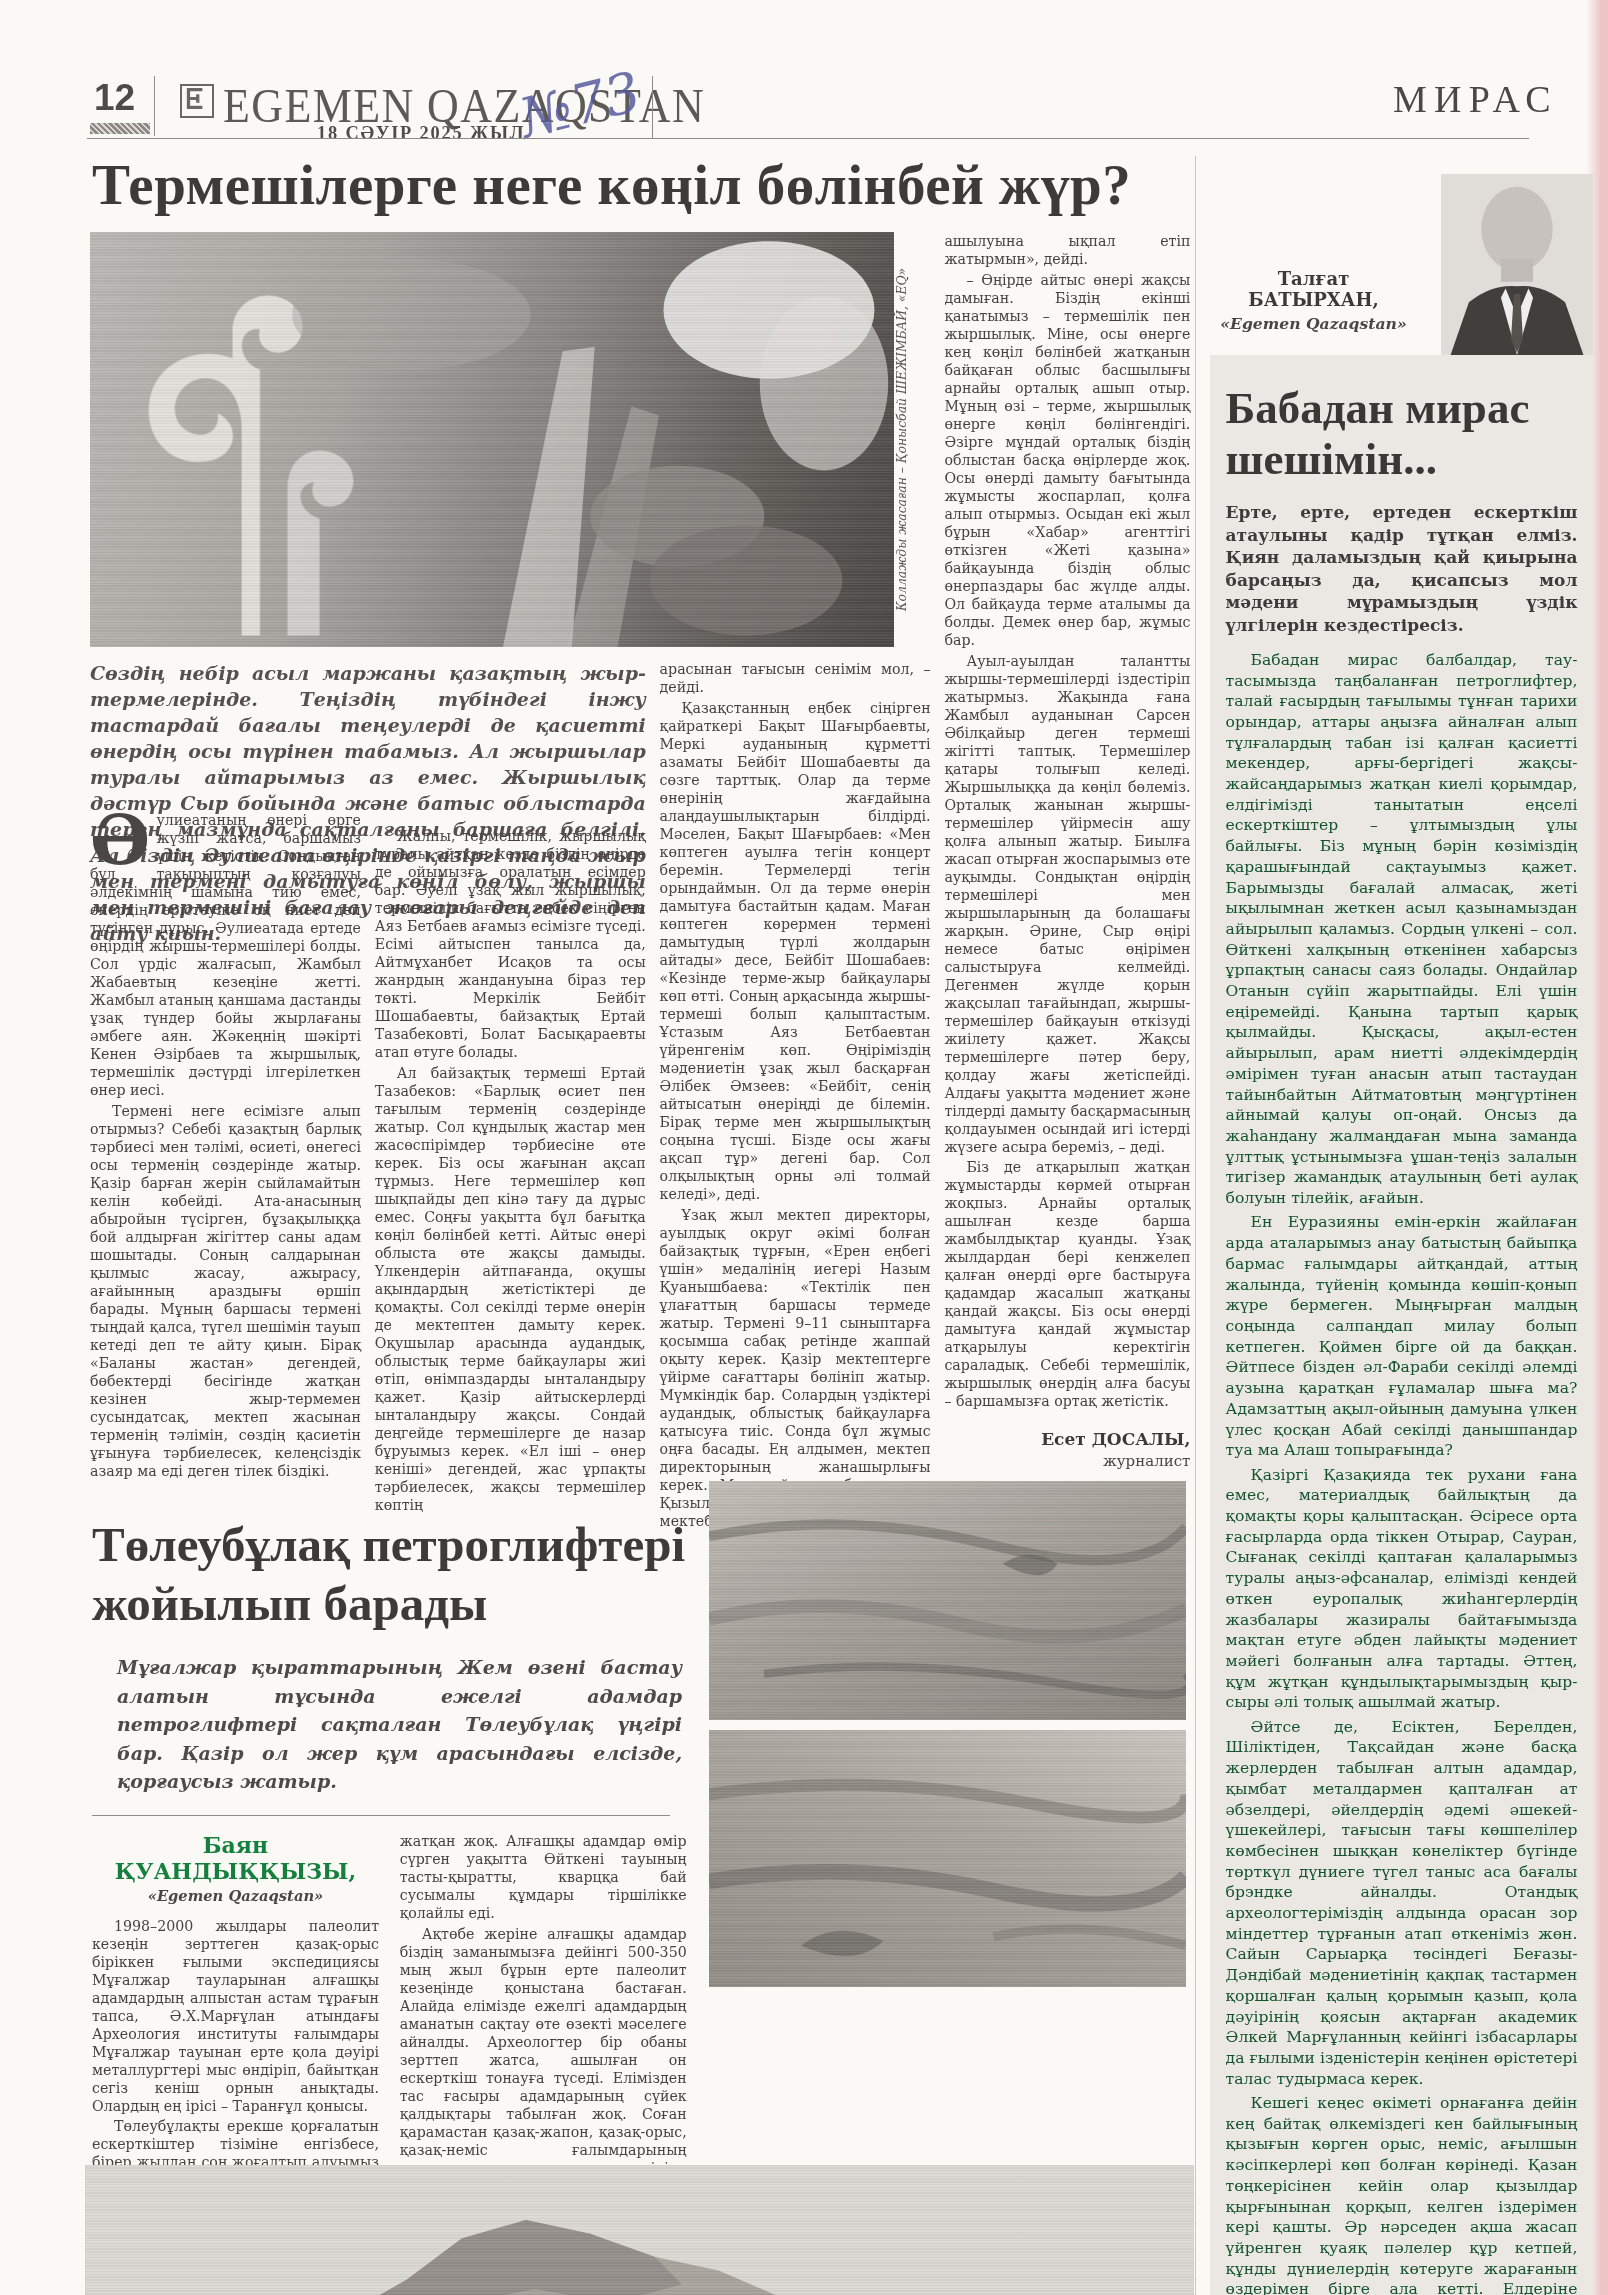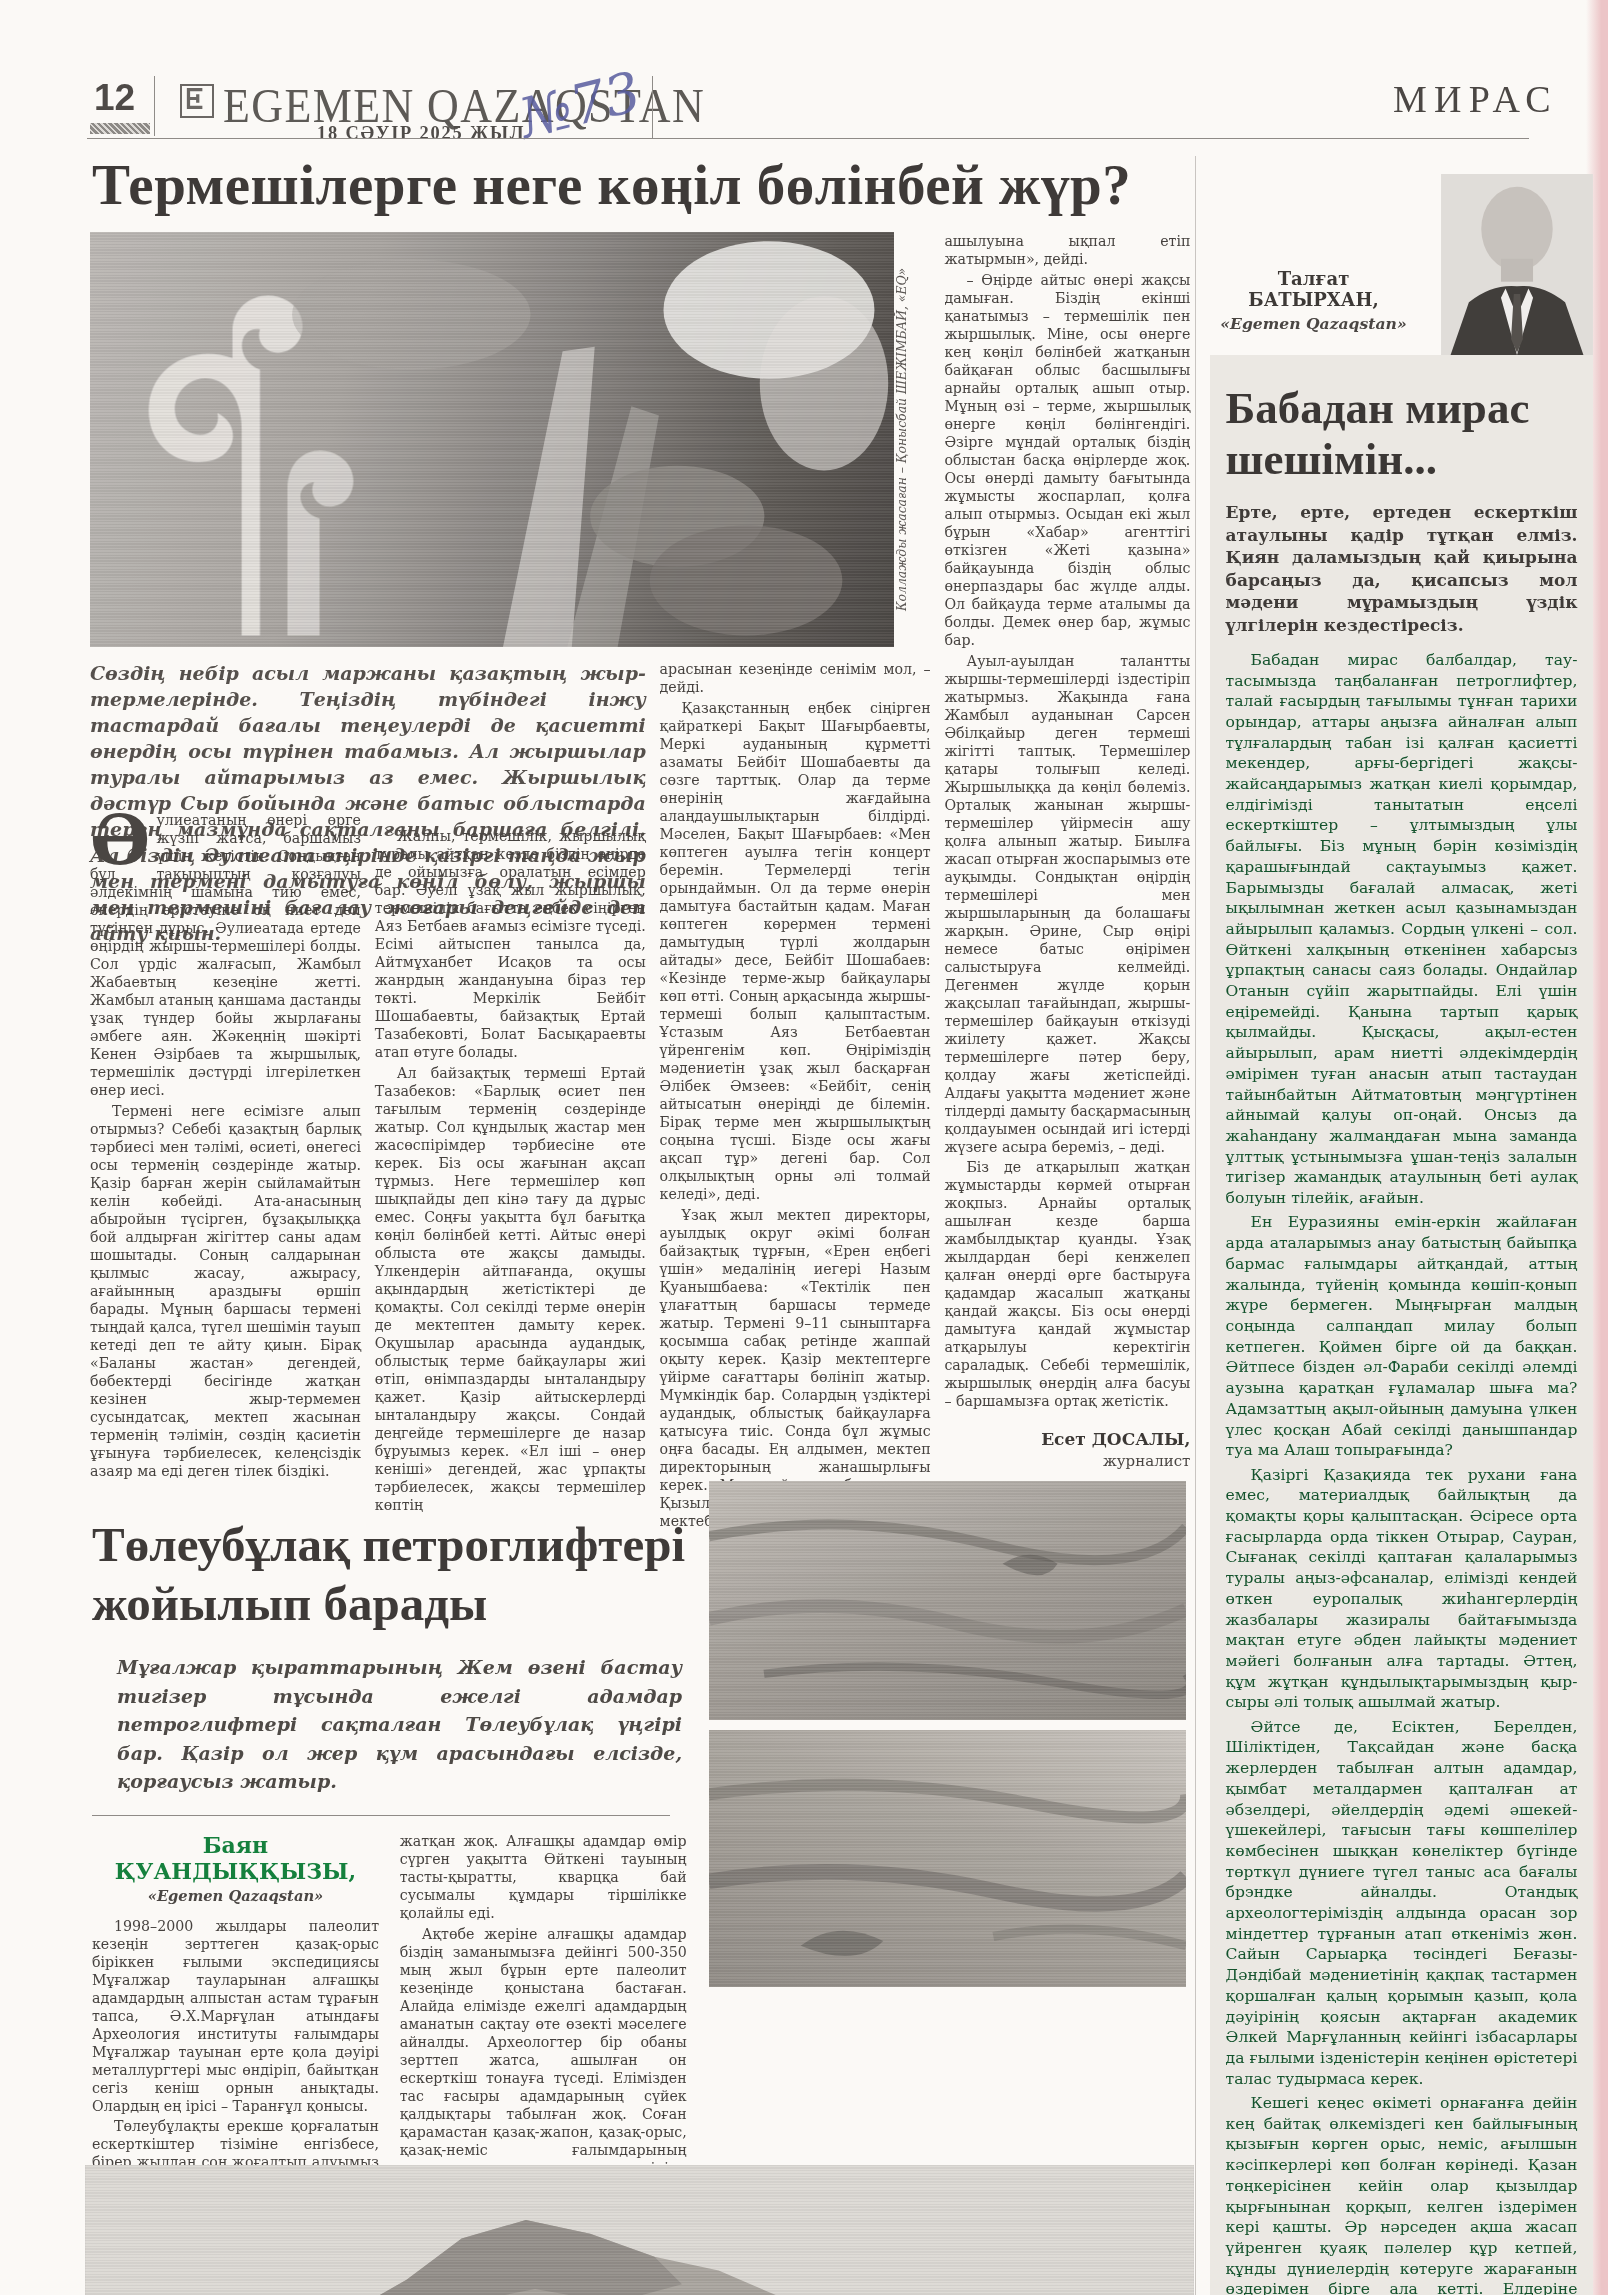--- a/index.html
+++ b/index.html
@@ -114,40 +114,40 @@
 
     <div class="cell-c1 body-text dropcap">
         <p>Әулиеатаның өнері өрге жүзіп жатса, баршамыз үшін жетістік. Сондықтан бұл тақырыптың қозғалуы әлдекімнің шамына тию емес, өнердің өрістеуіне оң ниет деп түсінген дұрыс. Әулиеатада ертеде өңірдің жыршы-термешілері болды. Сол үрдіс жалғасып, Жамбыл Жабаевтың кезеңіне жетті. Жамбыл атаның қаншама дастанды ұзақ түндер бойы жырлағаны әмбеге аян. Жәкеңнің шәкірті Кенен Әзірбаев та жыршылық, термешілік дәстүрді ілгерілеткен өнер иесі.</p>
         <p>Термені неге есімізге алып отырмыз? Себебі қазақтың барлық тәрбиесі мен тәлімі, өсиеті, өнегесі осы терменің сөздерінде жатыр. Қазір барған жерін сыйламайтын келін көбейді. Ата-анасының абыройын түсірген, бұзақылыққа бой алдырған жігіттер саны адам шошытады. Соның салдарынан қылмыс жасау, ажырасу, ағайынның араздығы өршіп барады. Мұның баршасы термені тыңдай қалса, түгел шешімін тауып кетеді деп те айту қиын. Бірақ «Баланы жастан» дегендей, бөбектерді бесігінде жатқан кезінен жыр-термемен сусындатсақ, мектеп жасынан терменің тәлімін, сөздің қасиетін ұғынуға тәрбиелесек, келеңсіздік азаяр ма еді деген тілек біздікі.</p>
       </div>
     <div class="cell-c2 body-text">
         <p>Жалпы, термешілік, жыршылық туралы айтқан кезде біздің өңірде де ойымызға оралатын есімдер бар. Әуелі ұзақ жыл жыршылық, термешілік бағытта еңбек сіңірген Аяз Бетбаев ағамыз есімізге түседі. Есімі айтыспен танылса да, Айтмұханбет Исақов та осы жанрдың жандануына біраз тер төкті. Меркілік Бейбіт Шошабаевты, байзақтық Ертай Тазабековті, Болат Басықараевты атап өтуге болады.</p>
         <p>Ал байзақтық термеші Ертай Тазабеков: «Барлық өсиет пен тағылым терменің сөздерінде жатыр. Сол құндылық жастар мен жасөспірімдер тәрбиесіне өте керек. Біз осы жағынан ақсап тұрмыз. Неге термешілер көп шықпайды деп кінә тағу да дұрыс емес. Соңғы уақытта бұл бағытқа көңіл бөлінбей кетті. Айтыс өнері облыста өте жақсы дамыды. Үлкендерін айтпағанда, оқушы ақындардың жетістіктері де қомақты. Сол секілді терме өнерін де мектептен дамыту керек. Оқушылар арасында аудандық, облыстық терме байқаулары жиі өтіп, өнімпаздарды ынталандыру қажет. Қазір айтыскерлерді ынталандыру жақсы. Сондай деңгейде термешілерге де назар бұруымыз керек. «Ел іші – өнер кеніші» дегендей, жас ұрпақты тәрбиелесек, жақсы термешілер көптің</p>
       </div>
     <div class="cell-c3 body-text" data-cont="">
-        <p>арасынан кезеңінде сенімім мол, – дейді.</p>
+        <p>арасынан тағысын сенімім мол, – дейді.</p>
         <p>Қазақстанның еңбек сіңірген қайраткері Бақыт Шағырбаевты, Меркі ауданының құрметті азаматы Бейбіт Шошабаевты да сөзге тарттық. Олар да терме өнерінің жағдайына алаңдаушылықтарын білдірді. Мәселен, Бақыт Шағырбаев: «Мен көптеген ауылға тегін концерт беремін. Термелерді тегін орындаймын. Ол да терме өнерін дамытуға бастайтын қадам. Маған көптеген көрермен термені дамытудың түрлі жолдарын айтады» десе, Бейбіт Шошабаев: «Кезінде терме-жыр байқаулары көп өтті. Соның арқасында жыршы-термеші болып қалыптастым. Ұстазым Аяз Бетбаевтан үйренгенім көп. Өңіріміздің мәдениетін ұзақ жыл басқарған Әлібек Әмзеев: «Бейбіт, сенің айтысатын өнеріңді де білемін. Бірақ терме мен жыршылықтың соңына түсші. Бізде осы жағы ақсап тұр» дегені бар. Сол олқылықтың орны әлі толмай келеді», деді.</p>
         <p>Ұзақ жыл мектеп директоры, ауылдық округ әкімі болған байзақтық тұрғын, «Ерен еңбегі үшін» медалінің иегері Назым Қуанышбаева: «Тектілік пен ұлағаттың баршасы термеде жатыр. Термені 9–11 сыныптарға қосымша сабақ ретінде жаппай оқыту керек. Қазір мектептерге үйірме сағаттары бөлініп жатыр. Мүмкіндік бар. Солардың үздіктері аудандық, облыстық байқауларға қатысуға тиіс. Сонда бұл жұмыс оңға басады. Ең алдымен, мектеп директорының жанашырлығы керек. Мен зейнетте болсам да, Қызылжұлдыз ауылындағы өнер мектебінде терме сыныбының</p>
       </div>
     <div class="cell-c4">
       <div class="body-text" data-cont="">
           <p>ашылуына ықпал етіп жатырмын», дейді.</p>
           <p>– Өңірде айтыс өнері жақсы дамыған. Біздің екінші қанатымыз – термешілік пен жыршылық. Міне, осы өнерге кең көңіл бөлінбей жатқанын байқаған облыс басшылығы арнайы орталық ашып отыр. Мұның өзі – терме, жыршылық өнерге көңіл бөлінгендігі. Әзірге мұндай орталық біздің облыстан басқа өңірлерде жоқ. Осы өнерді дамыту бағытында жұмысты жоспарлап, қолға алып отырмыз. Осыдан екі жыл бұрын «Хабар» агенттігі өткізген «Жеті қазына» байқауында біздің облыс өнерпаздары бас жүлде алды. Ол байқауда терме аталымы да болды. Демек өнер бар, жұмыс бар.</p>
           <p>Ауыл-ауылдан талантты жыршы-термешілерді іздестіріп жатырмыз. Жақында ғана Жамбыл ауданынан Сарсен Әбілқайыр деген термеші жігітті таптық. Термешілер қатары толығып келеді. Жыршылыққа да көңіл бөлеміз. Орталық жанынан жыршы-термешілер үйірмесін ашу қолға алынып жатыр. Биылға жасап отырған жоспарымыз өте ауқымды. Сондықтан өңірдің термешілері мен жыршыларының да болашағы жарқын. Әрине, Сыр өңірі немесе батыс өңірімен салыстыруға келмейді. Дегенмен жүлде қорын жақсылап тағайындап, жыршы-термешілер байқауын өткізуді жиілету қажет. Жақсы термешілерге пәтер беру, қолдау жағы жетіспейді. Алдағы уақытта мәдениет және тілдерді дамыту басқармасының қолдауымен осындай игі істерді жүзеге асыра береміз, – деді.</p>
           <p>Біз де атқарылып жатқан жұмыстарды көрмей отырған жоқпыз. Арнайы орталық ашылған кезде барша жамбылдықтар қуанды. Ұзақ жылдардан бері кенжелеп қалған өнерді өрге бастыруға қадамдар жасалып жатқаны қандай жақсы. Біз осы өнерді дамытуға қандай жұмыстар атқарылуы керектігін сараладық. Себебі термешілік, жыршылық өнердің алға басуы – баршамызға ортақ жетістік.</p>
         </div>
       <div class="byline-right">Есет ДОСАЛЫ,</div>
       <div class="byline-role">журналист</div>
       <div class="loc-tag">Жамбыл облысы</div>
     </div>
   </div>
 
   <div class="abs" style="left:92px;top:1515px;width:615px;">
     <div class="headline2">Төлеубұлақ петроглифтері жойылып барады</div>
-    <div class="lede2" style="margin-top:20px;">Мұғалжар қыраттарының Жем өзені бастау тигізер тұсында ежелгі адамдар петроглифтері сақталған Төлеубұлақ үңгірі бар. Қазір ол жер құм арасындағы елсізде, қорғаусыз жатыр.</div>
+    <div class="lede2" style="margin-top:20px;">Мұғалжар қыраттарының Жем өзені бастау алатын тұсында ежелгі адамдар петроглифтері сақталған Төлеубұлақ үңгірі бар. Қазір ол жер құм арасындағы елсізде, қорғаусыз жатыр.</div>
     <div class="hrule" style="width:578px;height:0.9px;background:#8f8b87;margin:19px 0 16.5px 0;"></div>
     <div class="a2-grid">
       <div>
         <div class="a2-byline">Баян ҚУАНДЫҚҚЫЗЫ,</div>
         <div class="a2-org">«Egemen Qazaqstan»</div>
         <div class="body-text" style="margin-top:13px;">
             <p>1998–2000 жылдары палеолит кезеңін зерттеген қазақ-орыс біріккен ғылыми экспедициясы Мұғалжар тауларынан алғашқы адамдардың алпыстан астам тұрағын тапса, Ә.Х.Марғұлан атындағы Археология институты ғалымдары Мұғалжар тауынан ерте қола дәуірі металлургтері мыс өндіріп, байытқан сегіз кеніш орнын анықтады. Олардың ең ірісі – Таранғұл қонысы.</p>
             <p>Төлеубұлақты ерекше қорғалатын ескерткіштер тізіміне енгізбесе, бірер жылдан соң жоғалтып алуымыз ықтимал. Қыстың аязды-боранды күндері, жаздың аптап ыстығы, күшті жел алғашқы адамдардың қонысын жоюға жақындаса, қазіргі табиғат бүлдірушілер де олардан кем түсіп</p>
           </div>
       </div>

